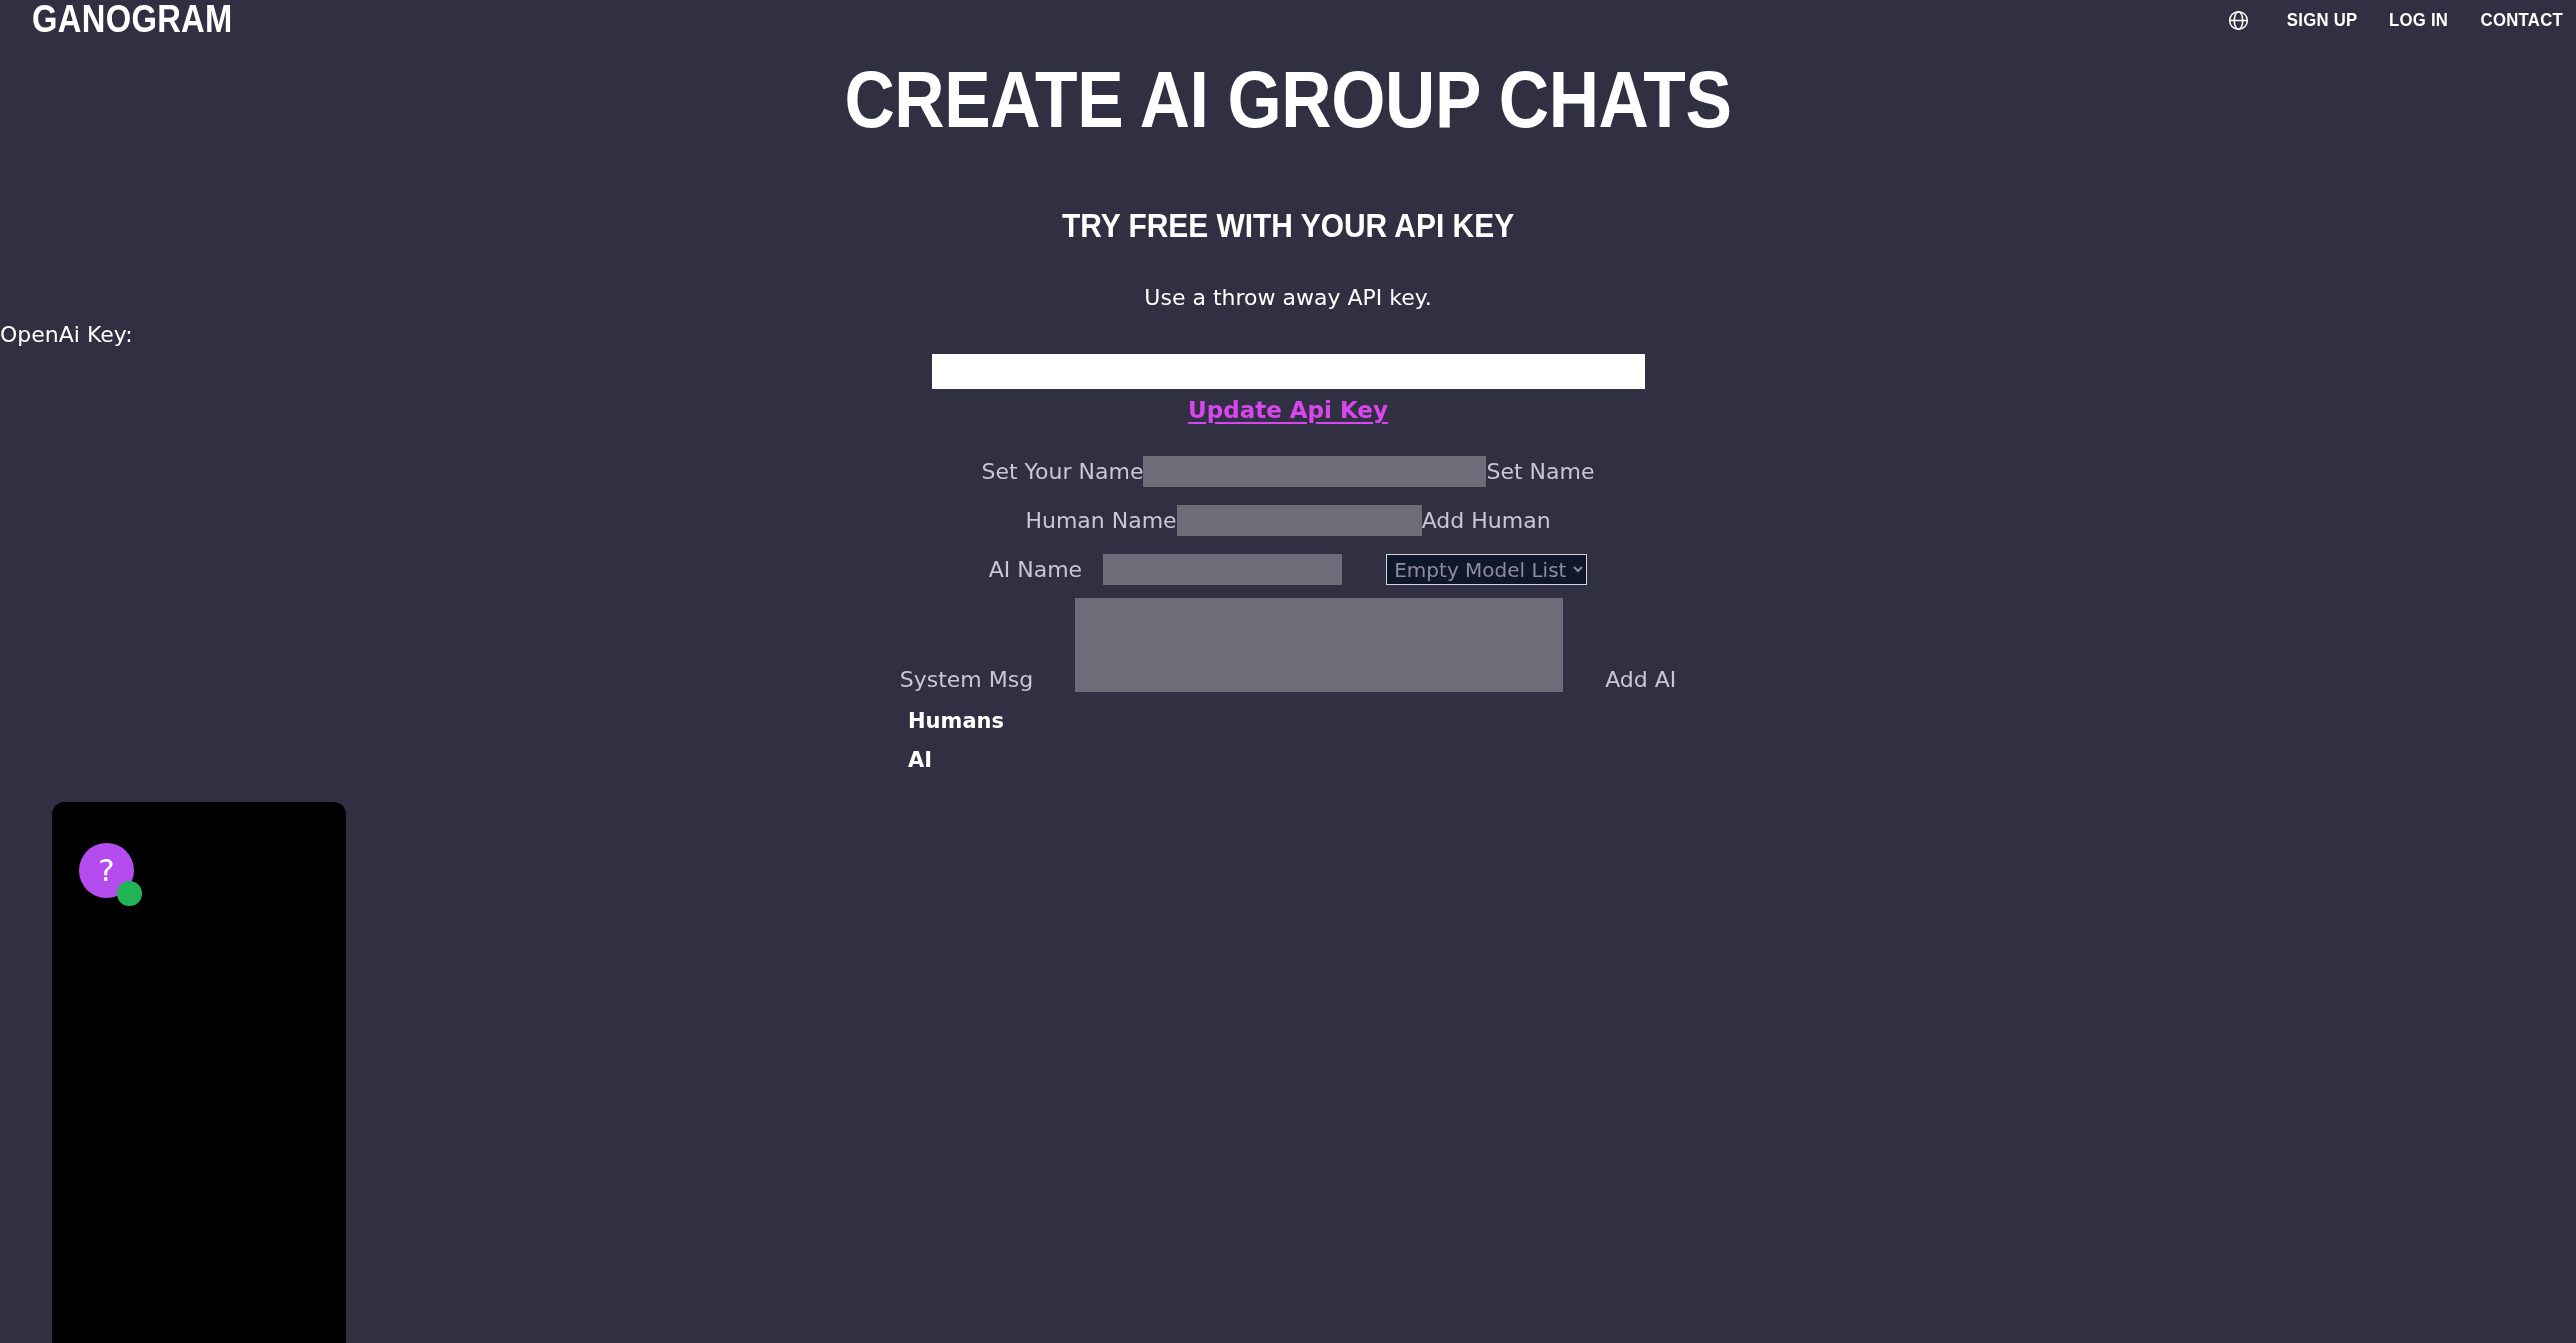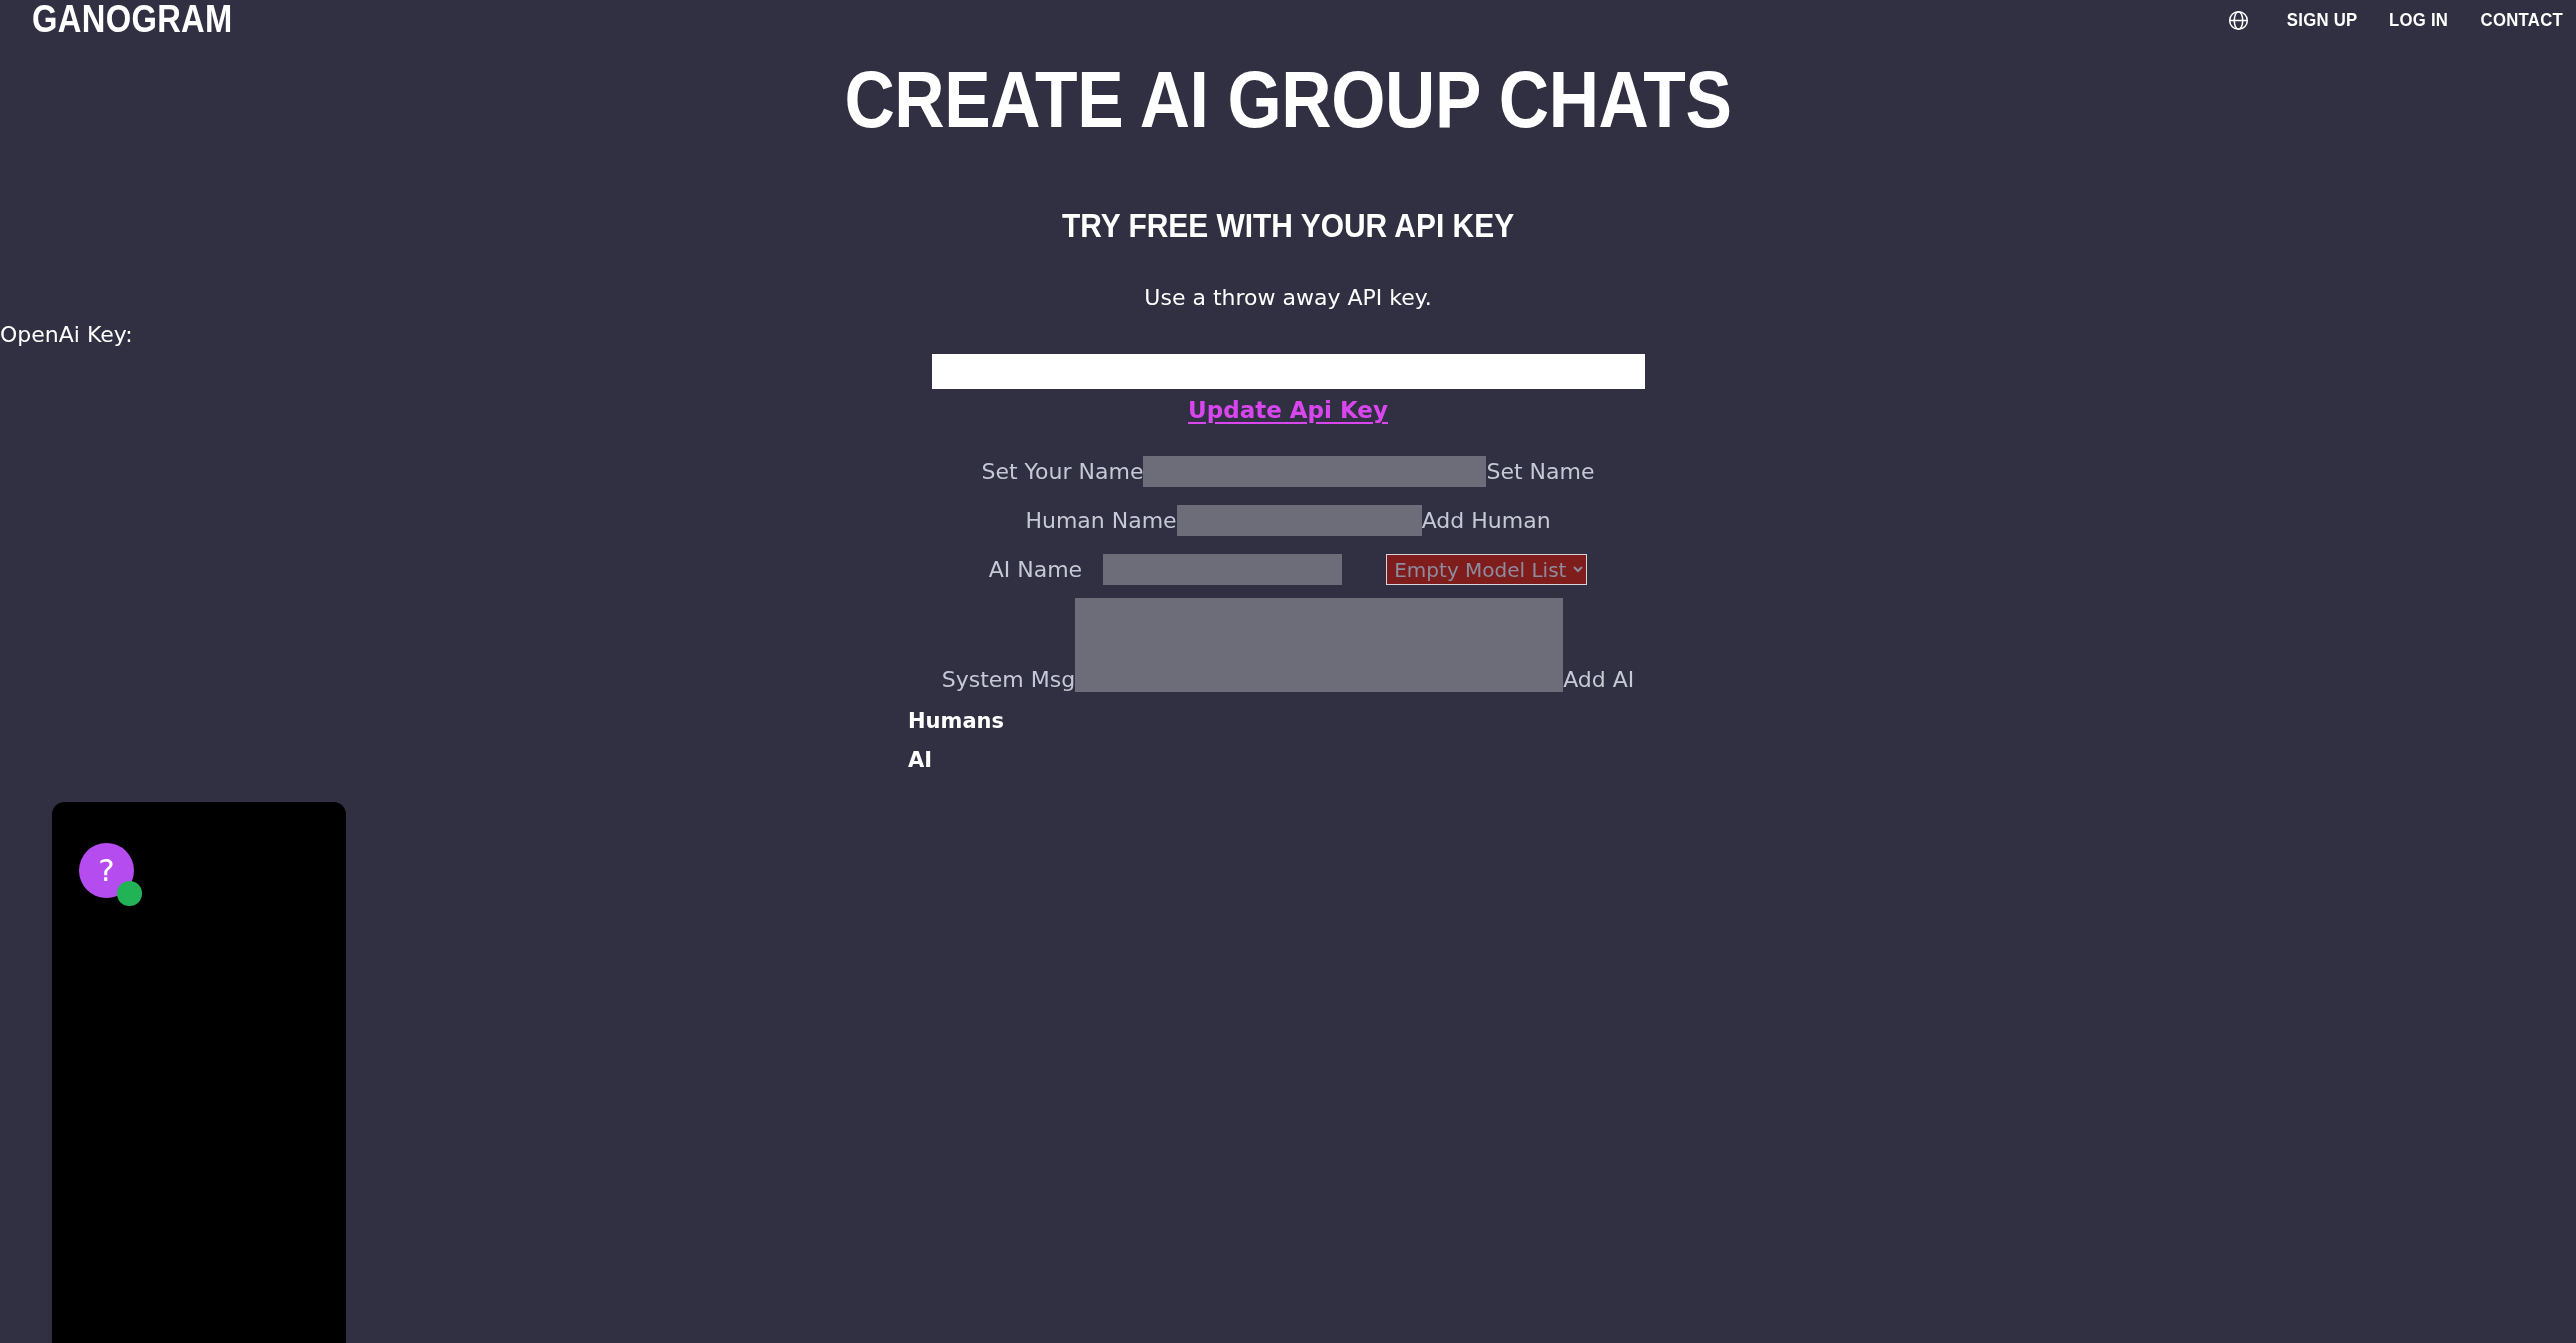--- a/index.html
+++ b/index.html
@@ -160,21 +160,21 @@
   }
   .row {
     display: flex;
     align-items: center;
     justify-content: center;
     width: 2576px;
   }
   .row-setname   { height: 49px; }
   .row-human     { height: 49px; }
   .row-ai        { height: 49px; gap: 21px; }
-  .row-system    { height: 98px; align-items: flex-end; }
+  .row-system    { height: 98px; align-items: flex-end; gap: 42px; }
 
   .flabel {
     font-size: 22px;
     color: #c6c8d4;
     white-space: nowrap;
   }
   .fbtn {
     font-size: 22px;
     color: #c6c8d4;
     white-space: nowrap;
@@ -193,21 +193,21 @@
     color: #ffffff;
     padding: 0 4.6px;
     font-family: "DejaVu Sans", sans-serif;
   }
   .tinput-name  { width: 343px; }
   .tinput-human { width: 245px; }
   .tinput-ai    { width: 239px; }
 
   .model-select {
     margin-left: 23px;
-    background: #7f1d1d;
+    background: #0f172a;
     color: #8c8c9e;
     border: 0.8px solid #d4d4dc;
     height: 31px;
     font-size: 20px;
     font-family: "DejaVu Sans", sans-serif;
     padding: 0 3.1px;
     cursor: pointer;
     outline: none;
   }
 

